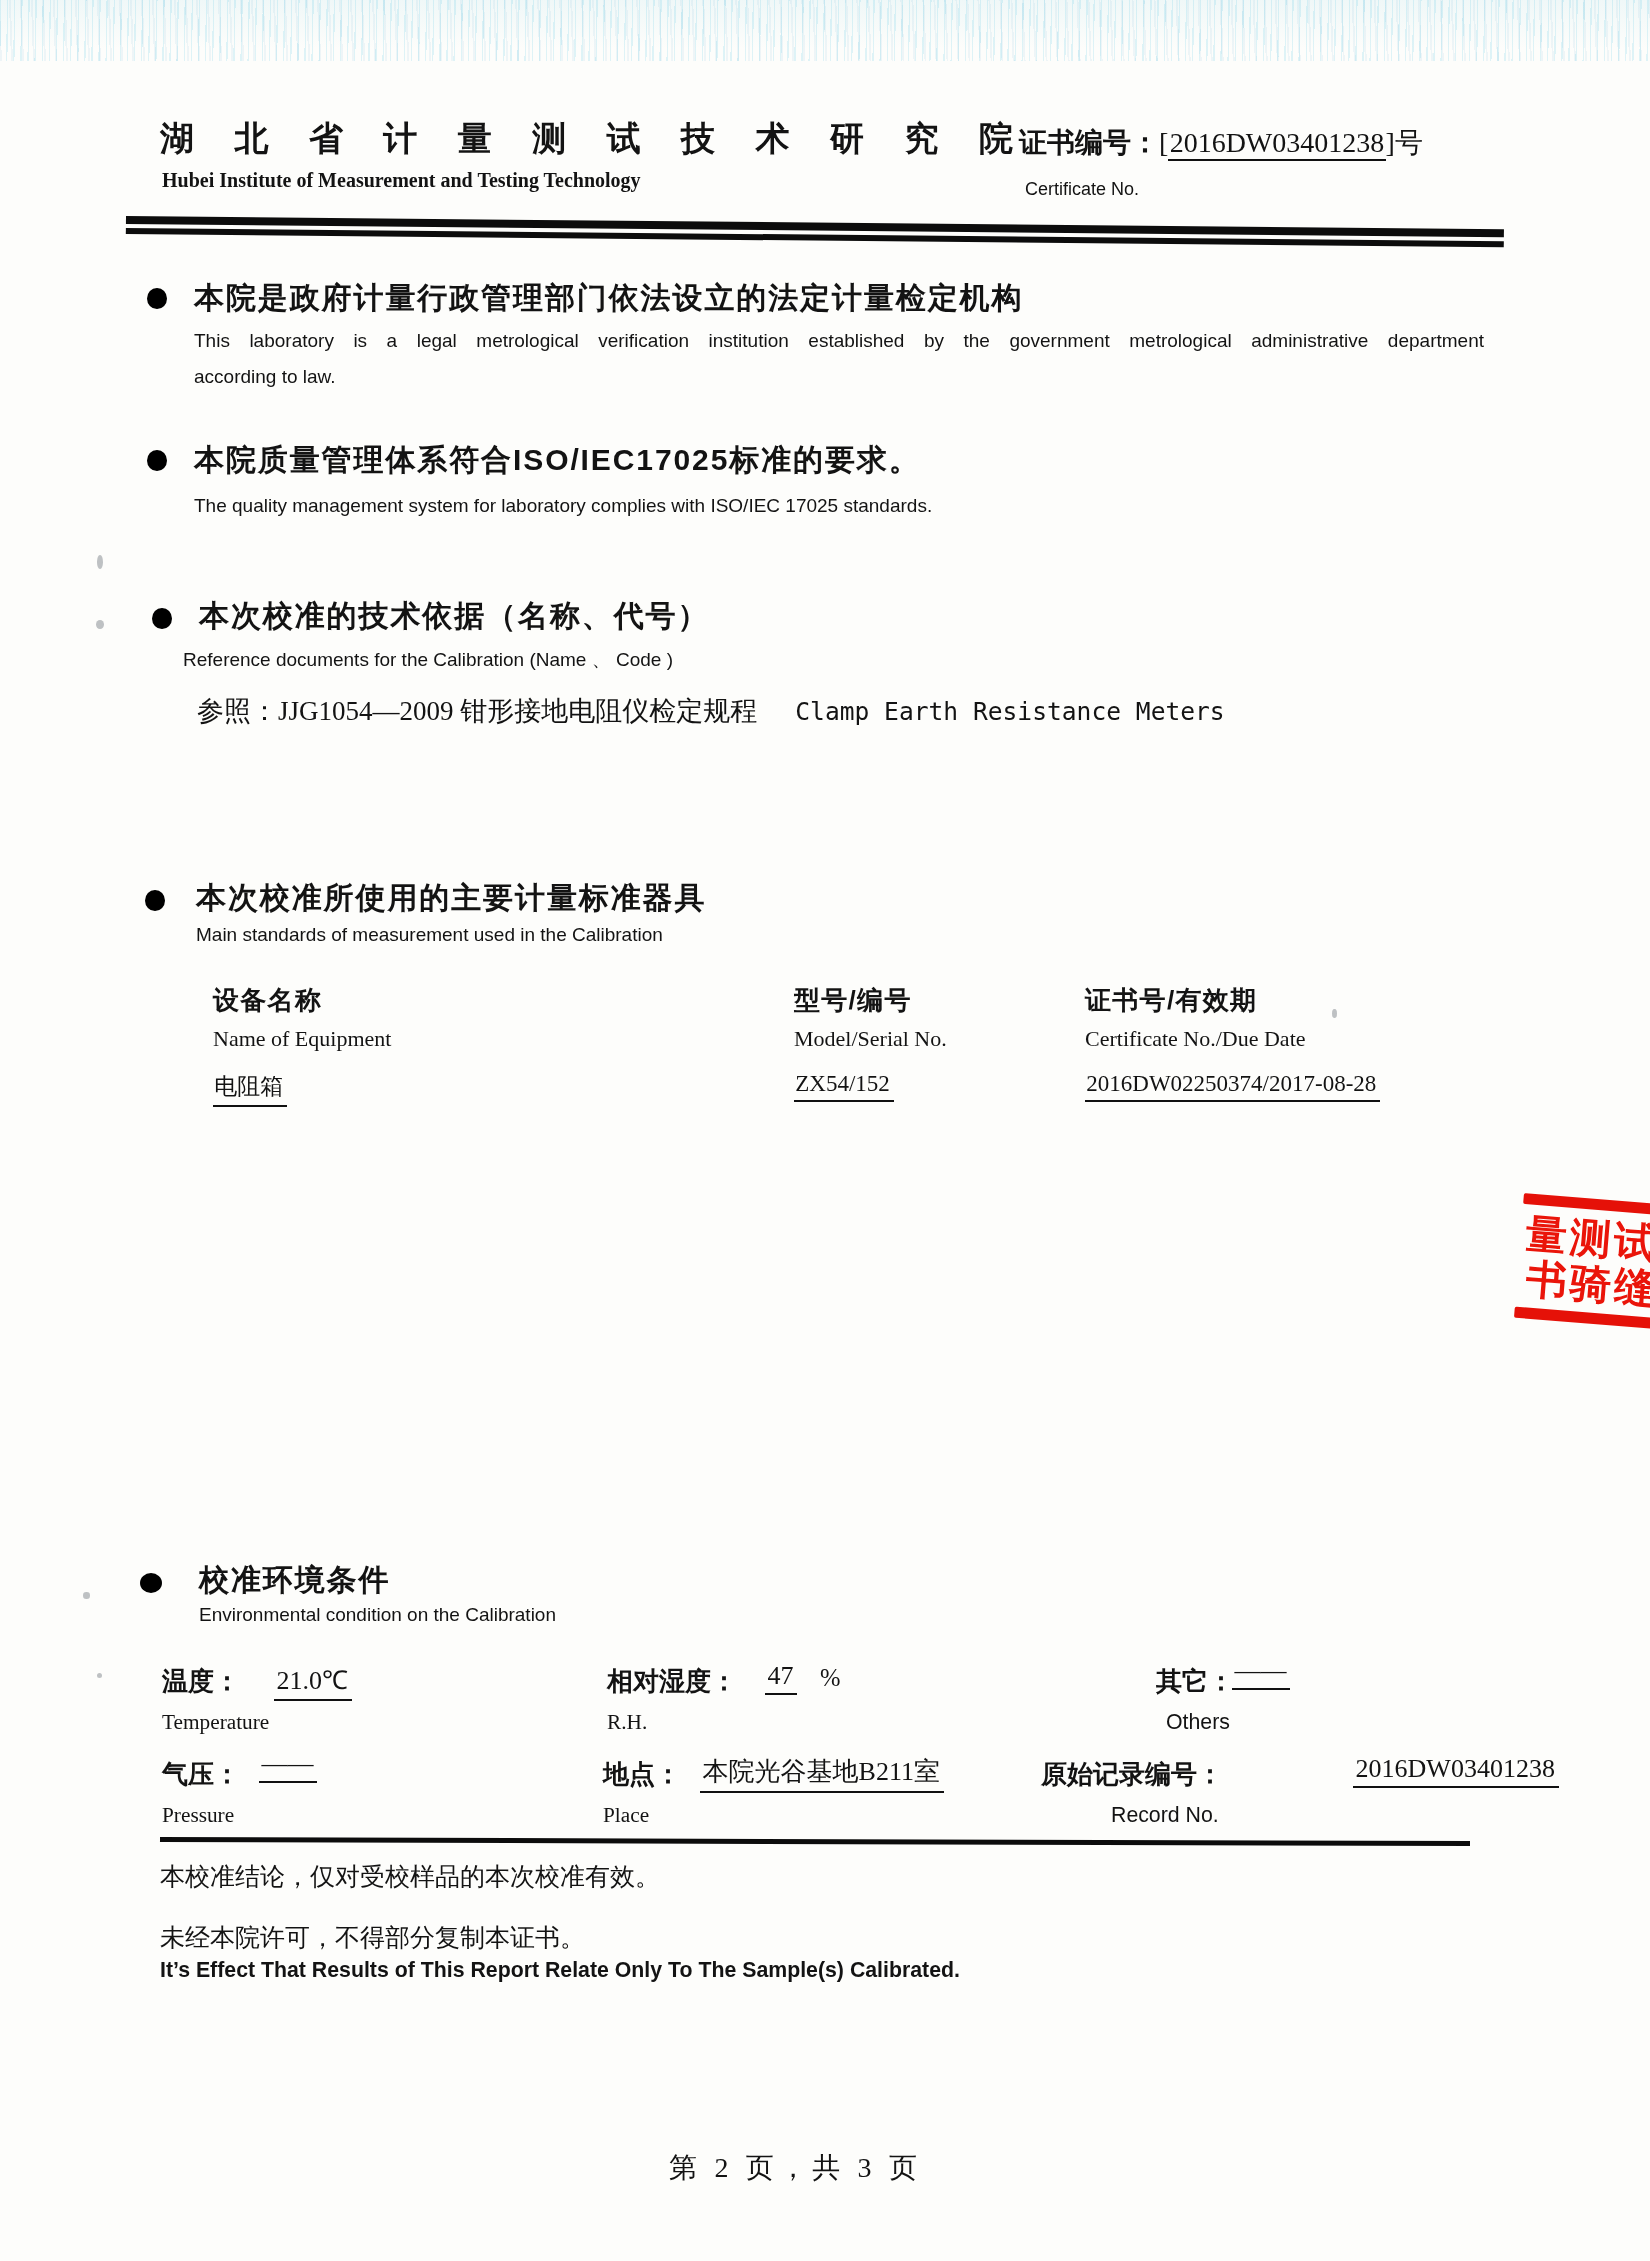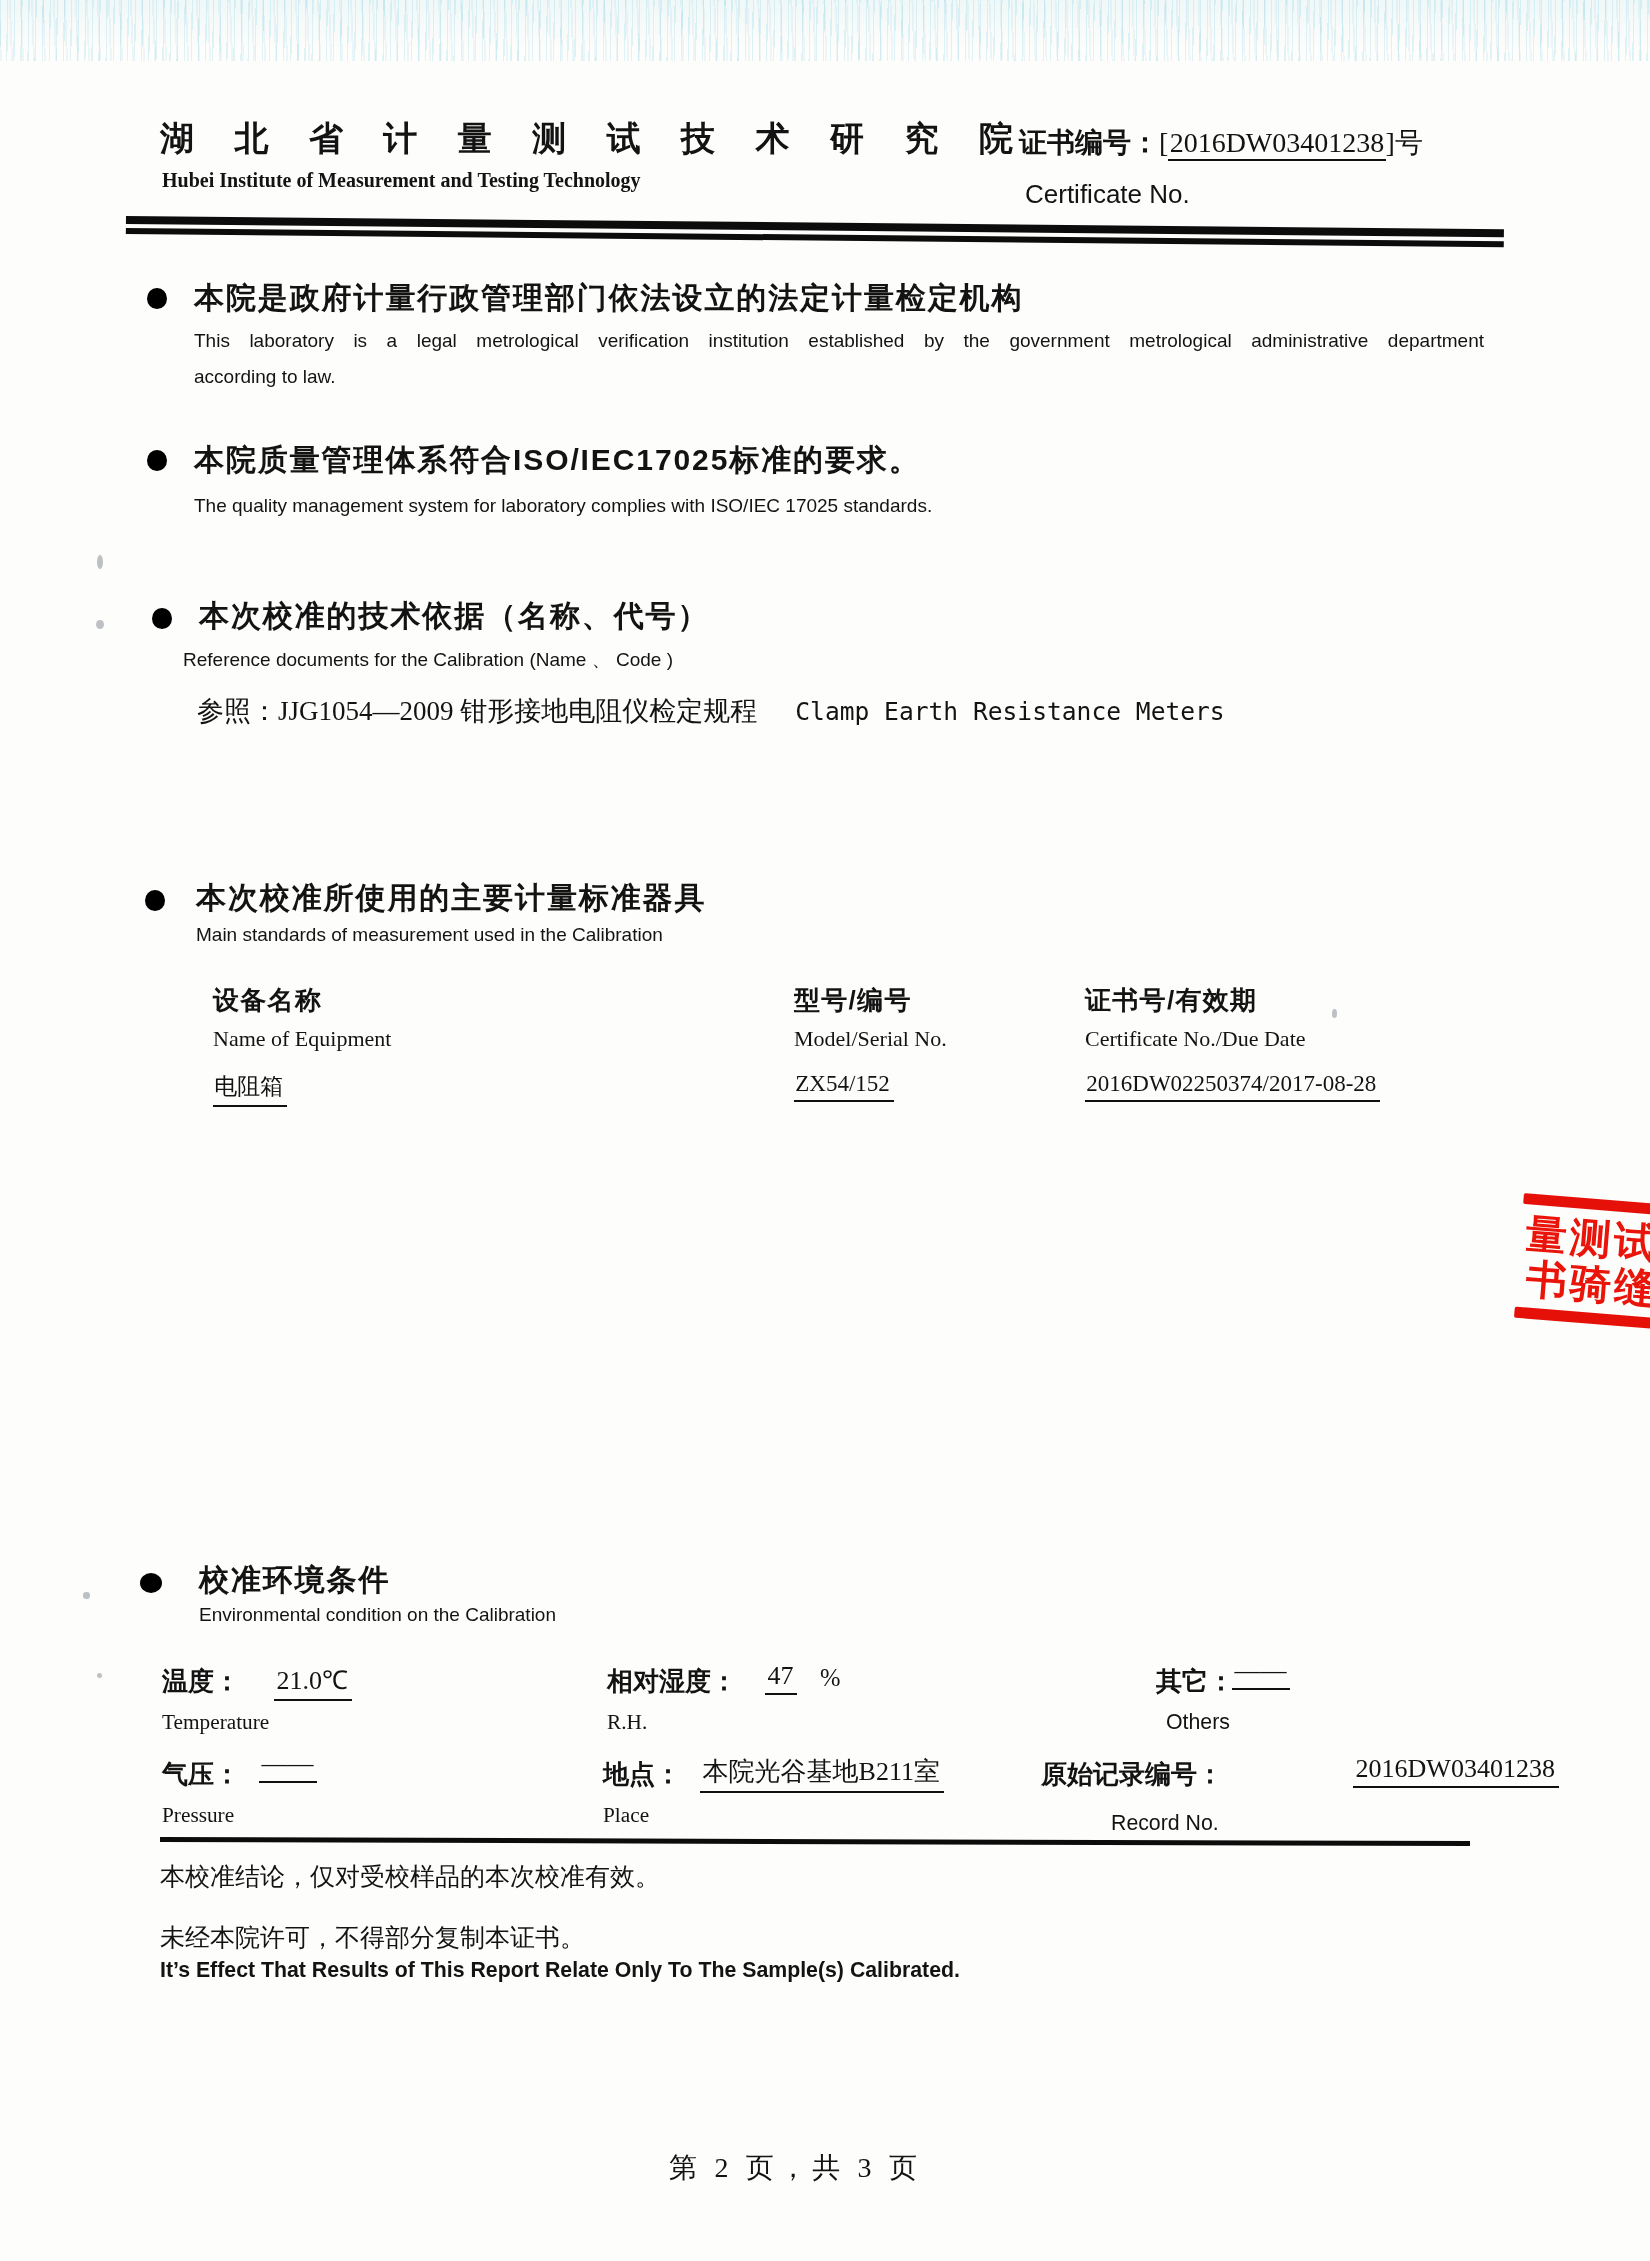--- a/index.html
+++ b/index.html
@@ -21,21 +21,21 @@
   }
   .speck{position:absolute;border-radius:50%;background:#8a9096;opacity:.55;}
 
   
   .inst-zh{position:absolute;left:160px;top:116px;font-size:34px;letter-spacing:15.5px;font-family:"Liberation Sans",sans-serif;font-weight:bold;}
   .inst-en{position:absolute;left:162px;top:169px;font-size:20px;font-weight:600;}
   .cert-line{position:absolute;left:1019px;top:124px;font-size:28px;white-space:nowrap;}
   .cert-label{font-family:"Liberation Sans",sans-serif;font-weight:bold;}
   .cert-no{font-family:"Liberation Serif",serif;}
   .cert-no .num{border-bottom:2.6px solid #111;padding:0 1.3px 1.3px 1.3px;}
-  .cert-en{position:absolute;left:1025px;top:179px;font-size:26px;font-family:"Liberation Sans",sans-serif;}
+  .cert-en{position:absolute;left:1025px;top:179px;font-size:18px;font-family:"Liberation Sans",sans-serif;}
   .rule-double{position:absolute;left:126px;top:216px;width:1378px;transform:rotate(0.55deg);transform-origin:left top;}
   .rule-double .r1{height:7.8px;background:#0c0c0c;}
   .rule-double .r2{height:6.5px;background:#0c0c0c;margin-top:3.9px;}
 
   
   .bullet{position:absolute;width:20px;height:21.3px;background:#000;border-radius:50%;}
   .sec-zh{position:absolute;font-size:30px;letter-spacing:1.9px;font-family:"Liberation Sans",sans-serif;font-weight:bold;white-space:nowrap;}
   .sec-en{position:absolute;font-size:19px;font-family:"Liberation Sans",sans-serif;white-space:nowrap;}
   .just{white-space:normal;width:1290px;text-align:justify;text-align-last:justify;}
 
@@ -158,21 +158,21 @@
 
   <div class="env-label" style="left:162px;top:1757px;">气压：</div>
   <div class="env-val" style="left:259px;top:1749px;">——</div>
   <div class="env-label" style="left:603px;top:1757px;">地点：</div>
   <div class="env-val" style="left:700px;top:1754px;">本院光谷基地B211室</div>
   <div class="env-label" style="left:1041px;top:1757px;">原始记录编号：</div>
   <div class="env-val" style="left:1353px;top:1754px;">2016DW03401238</div>
 
   <div class="env-en" style="left:162px;top:1803px;">Pressure</div>
   <div class="env-en" style="left:603px;top:1803px;">Place</div>
-  <div class="env-en sansy" style="left:1111px;top:1803px;margin-top:8px;">Record No.</div>
+  <div class="env-en sansy" style="left:1111px;top:1803px;">Record No.</div>
 
   <div class="rule-single"></div>
 
   <div class="note note-zh" style="top:1860px;">本校准结论，仅对受校样品的本次校准有效。</div>
   <div class="note note-en" style="top:1958px;">It’s Effect That Results  of This Report Relate Only To The Sample(s) Calibrated.</div>
   <div class="note note-zh" style="top:1921px;">未经本院许可，不得部分复制本证书。</div>
 
   <div class="page-num">第 2 页，共 3 页</div>
 </div>
 

